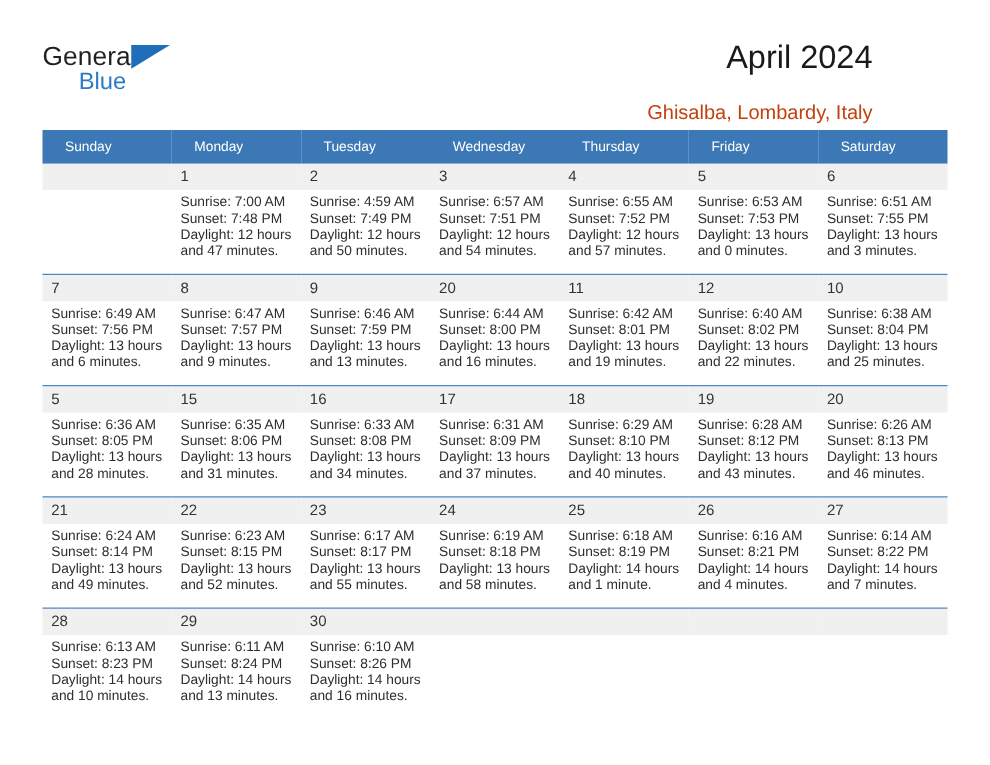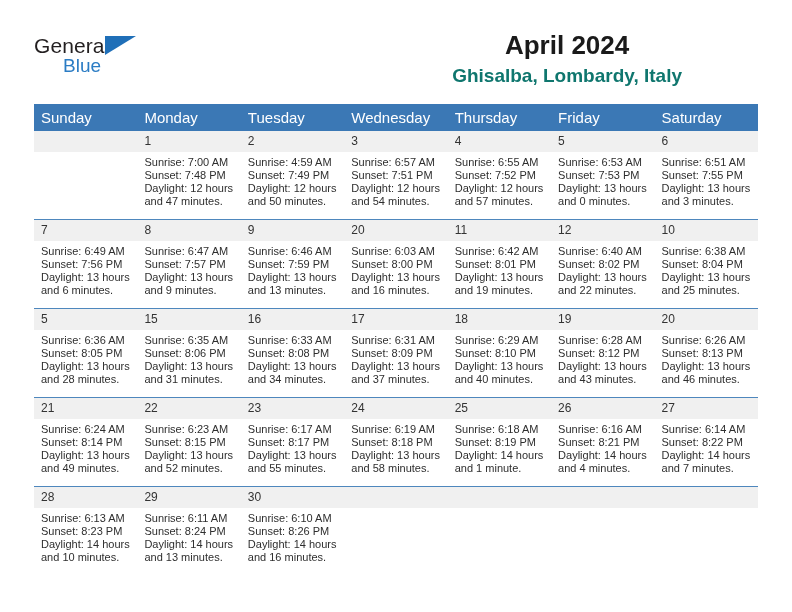--- a/index.html
+++ b/index.html
@@ -58,56 +58,55 @@
     left: 71px;
     top: 2px;
     width: 0;
     height: 0;
     border-left: 31px solid #1f6fb8;
     border-bottom: 19px solid transparent;
   }
 
   .title-wrap {
     position: absolute;
-    right: 16px;
+    right: 0;
     top: 0;
-    text-align: center;
-    font-weight: bold;
+    text-align: right;
   }
   .cal-title {
     font-size: 26px;
     color: #1a1a1a;
     line-height: 34px;
     white-space: nowrap;
   }
   .cal-sub {
-    font-size: 19px;
-    color: #0f766e;
+    font-size: 16px;
+    color: #c2410c;
     line-height: 22px;
-    margin-top: 3px;
+    margin-top: 18px;
     white-space: nowrap;
   }
 
   
   .calendar {
     position: absolute;
     left: 34px;
     top: 104px;
     width: 724px;
     border-collapse: collapse;
     table-layout: fixed;
   }
 
   .calendar th {
     background: #3b78b5;
     color: #ffffff;
-    font-size: 15px;
+    font-size: 11px;
     font-weight: normal;
     text-align: left;
-    padding: 5px 0 5px 7px;
+    padding: 5px 0 5px 18px;
     height: 17px;
     border: none;
   }
 
   .calendar td {
     vertical-align: top;
     padding: 0;
     border: none;
     width: 103.4px;
     height: 88px;
@@ -265,21 +264,21 @@
             <div class="details">
               <div>Sunrise: 6:46 AM</div>
               <div>Sunset: 7:59 PM</div>
               <div>Daylight: 13 hours</div>
               <div>and 13 minutes.</div>
             </div>
           </td>
           <td class="day-cell">
             <div class="daynum">20</div>
             <div class="details">
-              <div>Sunrise: 6:03 AM</div>
+              <div>Sunrise: 6:44 AM</div>
               <div>Sunset: 8:00 PM</div>
               <div>Daylight: 13 hours</div>
               <div>and 16 minutes.</div>
             </div>
           </td>
           <td class="day-cell">
             <div class="daynum">11</div>
             <div class="details">
               <div>Sunrise: 6:42 AM</div>
               <div>Sunset: 8:01 PM</div>

